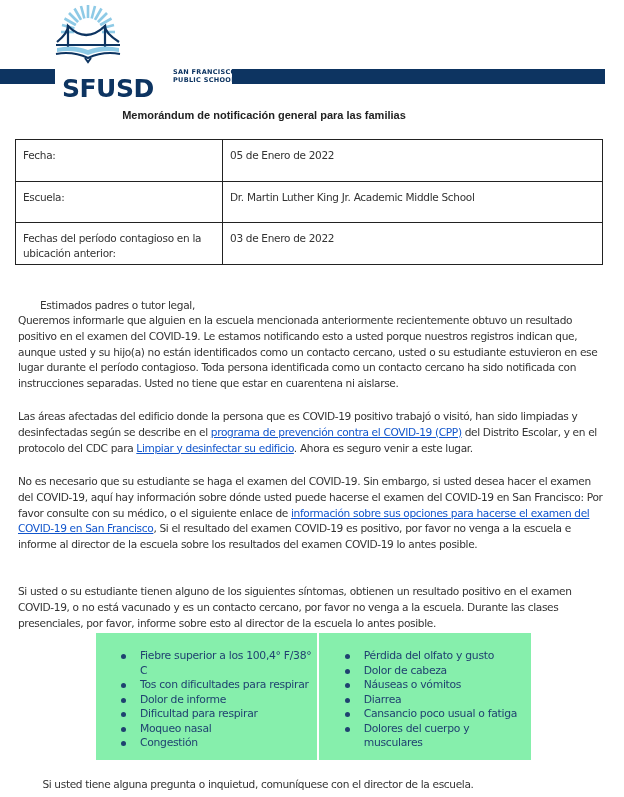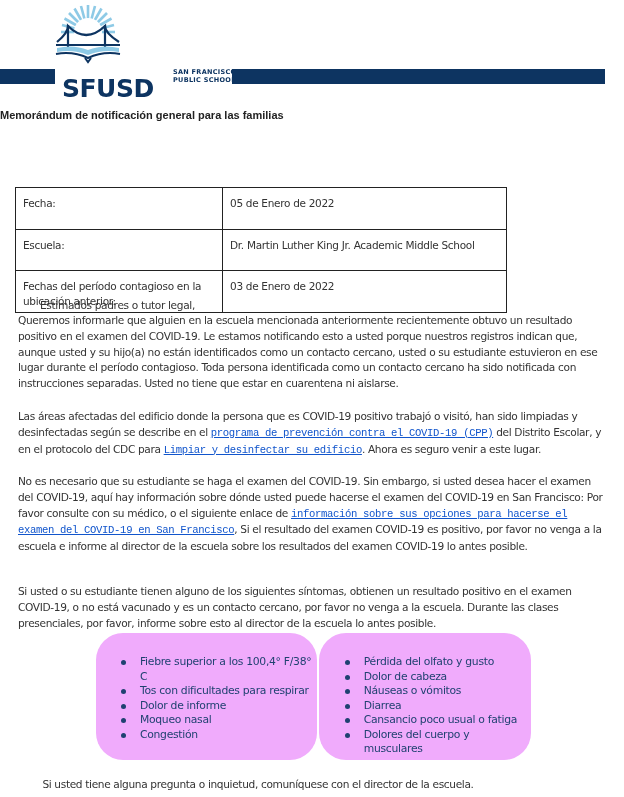--- a/index.html
+++ b/index.html
@@ -7,34 +7,34 @@
   body { font-family: "Liberation Sans", "DejaVu Sans", sans-serif; color: #222; position: relative; }
 
   
   .header { position: absolute; left: 0; top: 0; width: 624px; height: 95px; }
   .bar-left { position: absolute; left: 0; top: 69px; width: 55px; height: 15px; background: #0d3461; }
   .bar-right { position: absolute; left: 232px; top: 69px; width: 373px; height: 15px; background: #0d3461; }
   .logo-mark { position: absolute; left: 53px; top: 2px; width: 70px; height: 62px; }
   .wordmark { position: absolute; left: 62px; top: 63px; font-weight: 700; font-size: 25px; color: #0d3461; letter-spacing: -0.5px; line-height: 27px; font-family: "DejaVu Sans", sans-serif; margin-top: 12px; }
   .wordmark-sub { position: absolute; left: 173px; top: 68px; font-size: 6.5px; font-weight: 700; color: #0d3461; line-height: 8px; letter-spacing: 0.3px; font-family: "DejaVu Sans", sans-serif; }
 
-  .title { position: absolute; left: 0; top: 109px; width: 528px; text-align: left; font-size: 11px; font-weight: 700; color: #222; }
+  .title { position: absolute; left: 0; top: 109px; width: 528px; text-align: center; font-size: 11px; font-weight: 700; color: #222; }
 
   
-  .info-table { position: absolute; left: 15px; top: 139px; width: 492px; border-collapse: collapse; margin-top: 48px; }
+  .info-table { position: absolute; left: 15px; top: 139px; width: 588px; border-collapse: collapse; }
   .info-table td { border: 1px solid #222; font-size: 10.5px; color: #333; vertical-align: top; padding: 8px 7px 0 7px; line-height: 15px; font-family: "DejaVu Sans", sans-serif; letter-spacing: -0.3px; }
   .info-table td.lbl { width: 207px; }
   .info-table tr { height: 41.5px; }
 
   .para { position: absolute; left: 18px; width: 590px; font-size: 10.6px; line-height: 15.8px; color: #333; font-family: "DejaVu Sans", sans-serif; letter-spacing: -0.35px; }
-  .para a { color: #1155cc; text-decoration: underline; font-family: Liberation Mono, monospace; }
+  .para a { color: #1155cc; text-decoration: underline; }
 
   
   .symptoms { position: absolute; left: 96px; top: 633px; width: 435px; height: 127px; display: flex; }
-  .sym-col { background: #f0abfc; height: 100%; padding-top: 22px; border-radius: 27px; }
+  .sym-col { background: #86efac; height: 100%; padding-top: 16px; }
   .sym-col.left { width: 233px; margin-right: 2px; }
   .sym-col.right { width: 224px; }
   .sym-col ul { list-style: none; }
   .sym-col li { position: relative; padding-left: 44px; font-size: 10.8px; line-height: 14.5px; color: #1f4170; font-family: "DejaVu Sans", sans-serif; letter-spacing: -0.3px; }
   .sym-col.right li { padding-left: 45px; }
   .sym-col li .bullet { position: absolute; left: 25px; top: 5px; width: 5px; height: 5px; border-radius: 50%; background: #1f4170; }
   .sym-col.right li .bullet { left: 26px; }
 
   .footer { position: absolute; left: 0; top: 778px; width: 516px; text-align: center; font-size: 10.6px; color: #333; font-family: "DejaVu Sans", sans-serif; letter-spacing: -0.35px; }
 </style>
@@ -109,20 +109,21 @@
 <p class="para" style="top:474px;"><span>No es necesario que su estudiante se haga el examen del COVID-19.  Sin embargo, si usted desea hacer el examen del COVID-19, aquí hay  información sobre dónde usted puede hacerse el examen del COVID-19 en San Francisco: Por favor consulte con su médico, o el siguiente enlace de </span><a href="#">información sobre sus opciones para hacerse el examen del COVID-19 en San Francisco</a><span>, Si el resultado del examen COVID-19 es positivo, por favor no venga a la escuela e informe al director de la escuela sobre los resultados del examen COVID-19 lo antes posible.</span></p>
 
 <p class="para" style="top:584px;">Si usted o su estudiante tienen alguno de los siguientes síntomas, obtienen un resultado positivo en el examen COVID-19, o no está vacunado y es un contacto cercano, por favor no venga a la escuela. Durante las clases presenciales, por favor,  informe sobre esto al director de la escuela lo antes posible.</p>
 
 <div class="symptoms">
   <div class="sym-col left">
     <ul>
       <li><span class="bullet"></span><span>Fiebre superior a los 100,4° F/38° C</span></li>
       <li><span class="bullet"></span><span>Tos con dificultades para respirar</span></li>
       <li><span class="bullet"></span><span>Dolor de informe</span></li>
+      <li><span class="bullet"></span><span>Dificultad para respirar</span></li>
       <li><span class="bullet"></span><span>Moqueo nasal</span></li>
       <li><span class="bullet"></span><span>Congestión</span></li>
     </ul>
   </div>
   <div class="sym-col right">
     <ul>
       <li><span class="bullet"></span><span>Pérdida del olfato y gusto</span></li>
       <li><span class="bullet"></span><span>Dolor de cabeza</span></li>
       <li><span class="bullet"></span><span>Náuseas o vómitos</span></li>
       <li><span class="bullet"></span><span>Diarrea</span></li>

